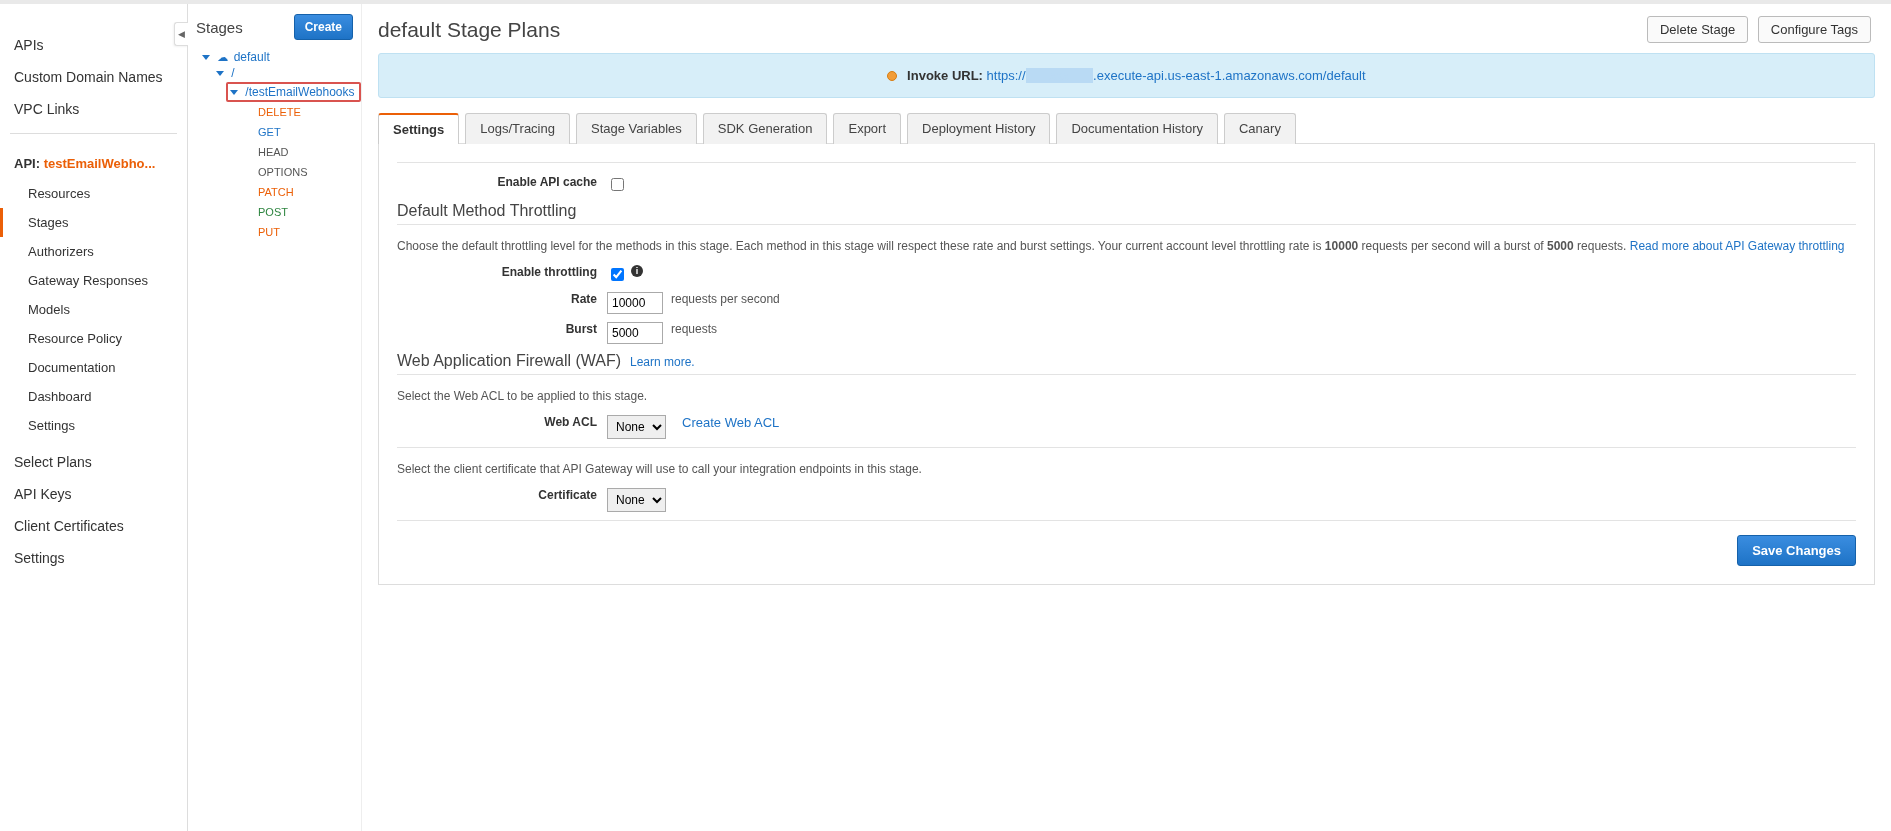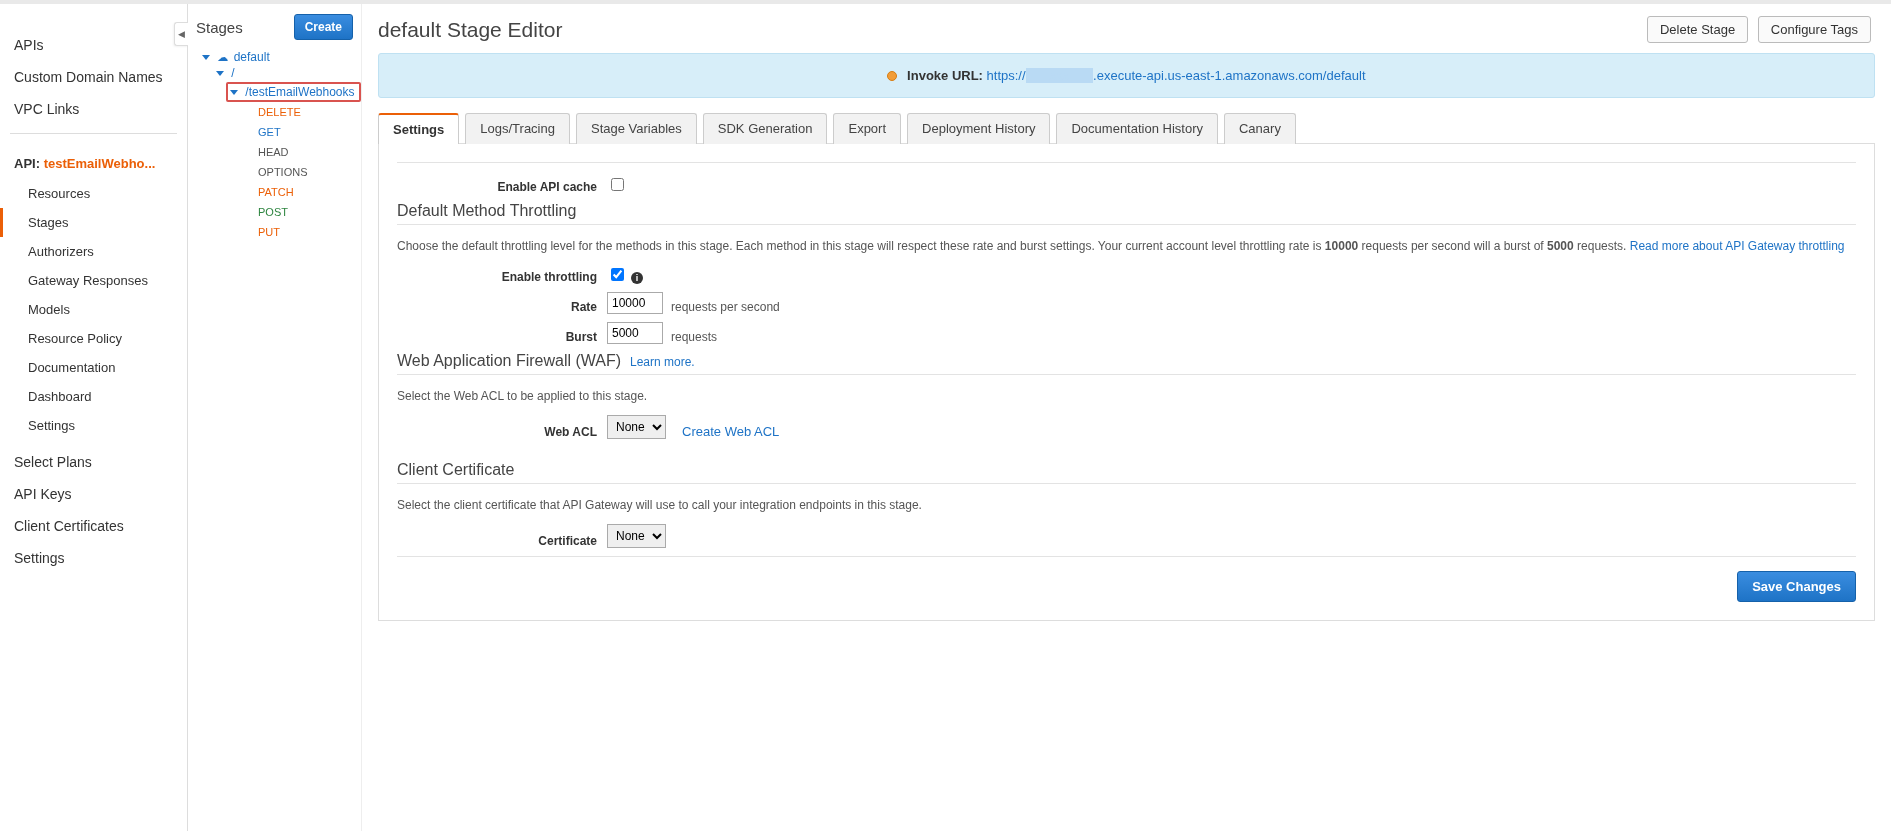--- a/index.html
+++ b/index.html
@@ -140,21 +140,21 @@
     font-weight:bold;
     color:#333;
   }
   .tab-body {
     border:1px solid #ddd;
     border-top:none;
     padding:14px 18px 18px 18px;
   }
   .section-title { font-size:16px; margin:6px 0 4px 0; color:#444; font-weight:400;}
   .section-rule { border:none; border-top:1px solid #e3e3e3; margin:4px 0 12px 0;}
-  .form-row { display:flex; align-items:flex-end; margin:8px 0;}
+  .form-row { display:flex; align-items:flex-start; margin:8px 0;}
   .form-label { width:210px; text-align:right; padding-right:10px; font-weight:bold; font-size:12px; color:#333;}
   .hint { color:#555; margin-left:8px; font-size:12px;}
   input[type=text].num { width:56px; padding:3px 4px; font-size:12px; border:1px solid #aaa;}
   select.sel { padding:3px 4px; font-size:12px; border:1px solid #aaa;}
   .link { color:#1e73c6; text-decoration:none; cursor:pointer;}
   .para { font-size:12px; color:#555; line-height:1.5; margin:6px 0 10px 0;}
   .info-icon {display:inline-block;width:12px;height:12px;border-radius:50%;background:#333;color:#fff;font-size:9px;text-align:center;line-height:12px;font-weight:bold;margin-left:4px;}
   .footer-actions { text-align:right; margin-top:14px;}
 </style>
 </head>
@@ -238,21 +238,21 @@
               </ul>
             </li>
           </ul>
         </li>
       </ul>
     </div>
   </div>
 
   <div class="main">
     <div class="main-header">
-      <div class="main-title">default Stage Editor</div>
+      <div class="main-title">default Stage Plans</div>
       <div class="actions">
         <button class="btn btn-default">Delete Stage</button>
         <button class="btn btn-default">Configure Tags</button>
       </div>
     </div>
 
     <div class="invoke-banner">
       <span class="dot"></span>
       <span class="label">Invoke URL:</span>
       <a href="#">
@@ -305,21 +305,20 @@
         <a class="link" style="font-size:12px">Learn more.</a>
       </div>
       <hr class="section-rule">
       <div class="para">Select the Web ACL to be applied to this stage.</div>
       <div class="form-row">
         <div class="form-label">Web ACL</div>
         <select class="sel"><option>None</option></select>
         <a class="link" style="margin-left:16px">Create Web ACL</a>
       </div>
 
-      <div class="section-title" style="margin-top:22px">Client Certificate</div>
       <hr class="section-rule">
       <div class="para">Select the client certificate that API Gateway will use to call your integration endpoints in this stage.</div>
       <div class="form-row">
         <div class="form-label">Certificate</div>
         <select class="sel"><option>None</option></select>
       </div>
       <hr class="section-rule">
 
       <div class="footer-actions">
         <button class="btn btn-save">Save Changes</button>

